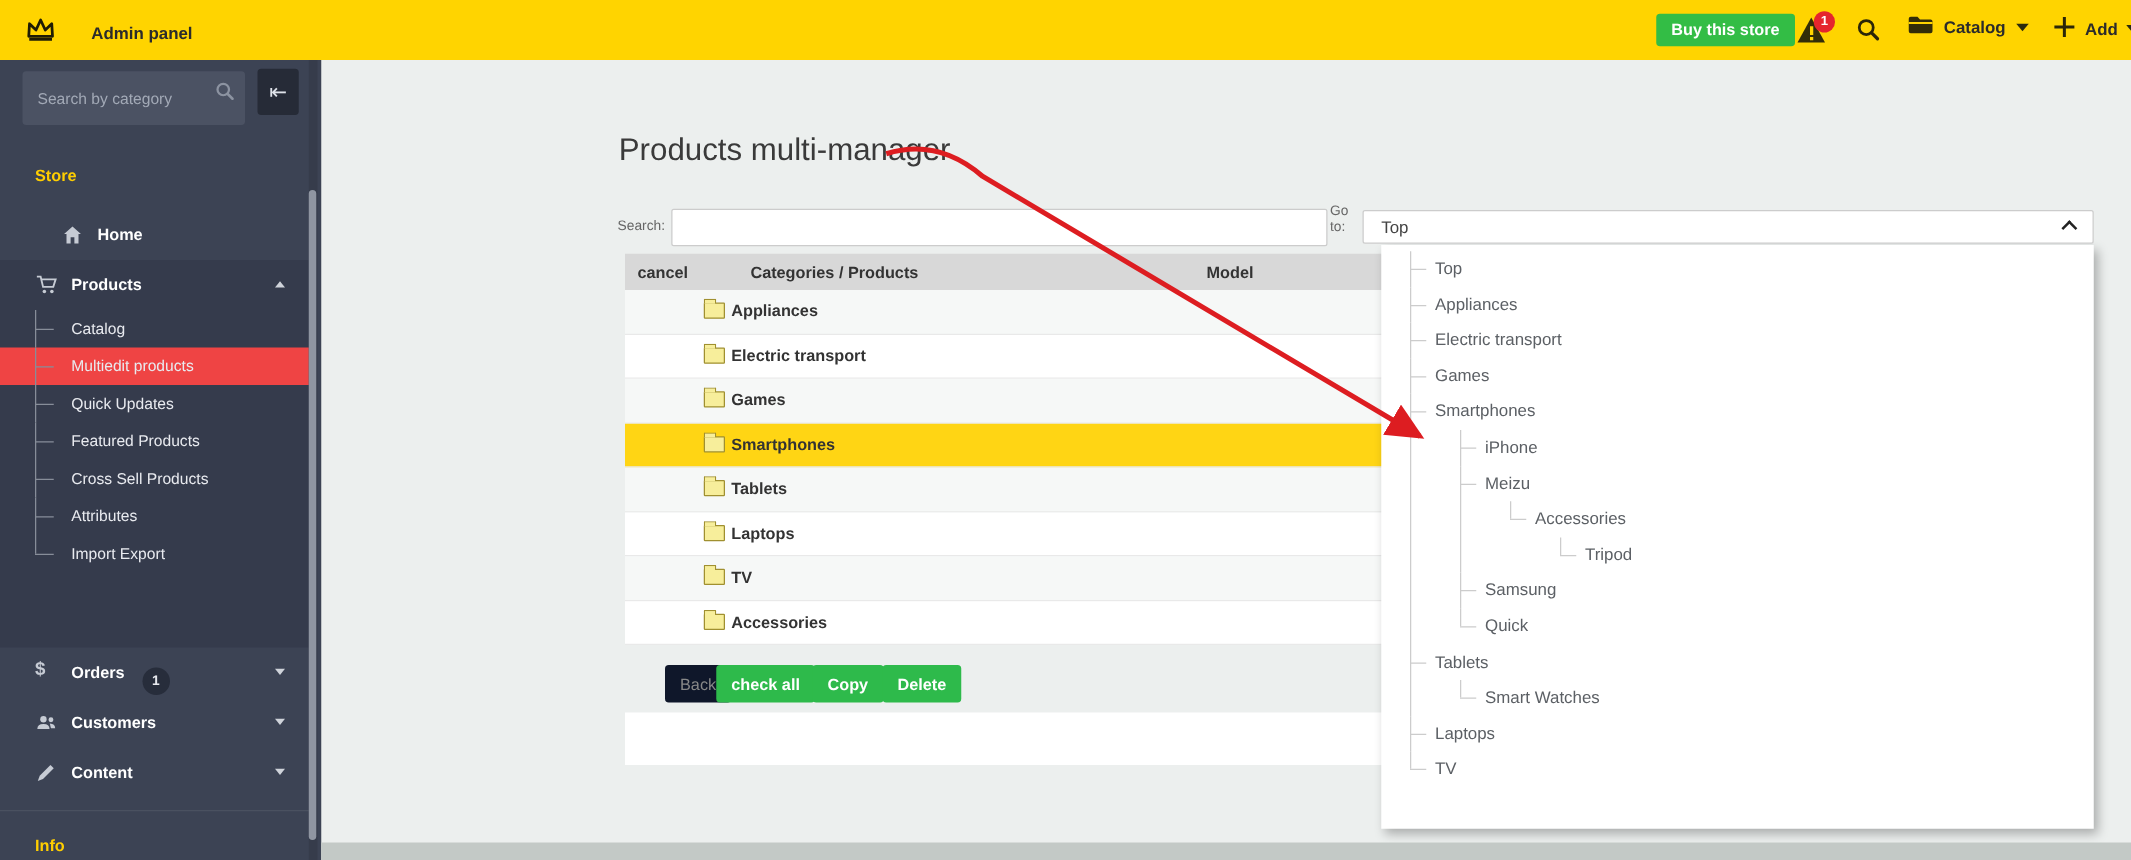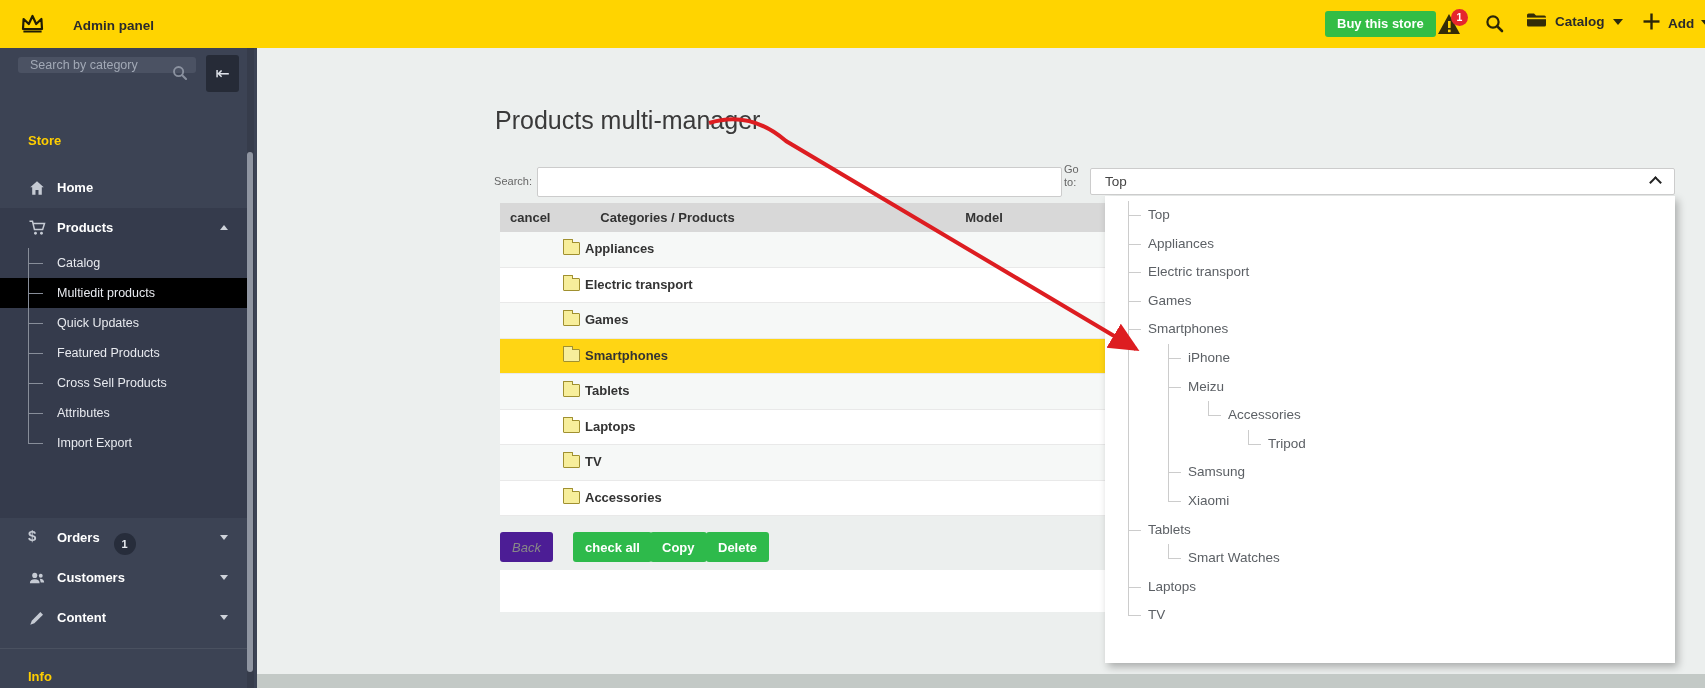--- a/index.html
+++ b/index.html
@@ -17,42 +17,42 @@
                 color:#fff; font-size:10.5px; font-weight:700; text-align:center; line-height:17px; }
   .tb-search { position:absolute; left:1485px; top:14px; }
   .tb-catalog { position:absolute; left:1526px; top:12px; display:flex; align-items:center; gap:8px;
                 font-size:13.5px; font-weight:700; color:#2b2b2b; cursor:pointer; }
   .tb-add { position:absolute; left:1642px; top:12px; display:flex; align-items:center; gap:7px;
             font-size:13.5px; font-weight:700; color:#2b2b2b; cursor:pointer; }
   .caret-dn { width:0; height:0; border-left:5px solid transparent; border-right:5px solid transparent; border-top:6px solid #2b2b0e; }
 
   
   .sidebar { position:absolute; left:0; top:48px; width:257px; height:640px; background:#3c4354; z-index:15; }
-  .side-search { position:absolute; left:18px; top:9px; width:178px; height:16px; background:#4b5263; border:none;
+  .side-search { position:absolute; left:18px; top:9px; width:178px; height:43px; background:#4b5263; border:none;
                  border-radius:3px; color:#dfe3ea; font-size:12.5px; padding:0 30px 0 12px; outline:none; font-family:inherit;}
   .side-search::placeholder { color:#a2a9b6; }
   .side-search-icon { position:absolute; left:172px; top:17px; opacity:.75; }
   .collapse-btn { position:absolute; left:206px; top:7px; width:33px; height:37px; background:#262b37; border:none;
                   border-radius:3px; color:#dfe3ea; font-size:17px; cursor:pointer; }
   .side-track { position:absolute; right:3px; top:0; width:7px; height:640px; background:#363c4b; }
   .side-thumb { position:absolute; right:4px; top:104px; width:6px; height:520px; background:#8f95a1; border-radius:3px; }
   .side-section { position:absolute; left:28px; font-size:13px; font-weight:700; color:#ffce00; }
   .side-item { position:absolute; left:0; width:250px; height:40px; cursor:pointer; }
   .side-item .ico { position:absolute; left:28px; top:11px; width:18px; height:18px; color:#c6cbd4; }
   .side-item .lbl { position:absolute; left:57px; top:12px; font-size:13px; font-weight:700; color:#fff; }
   .side-item .caret { position:absolute; right:22px; top:17px; }
   .caret-up-s { width:0; height:0; border-left:4.5px solid transparent; border-right:4.5px solid transparent; border-bottom:5px solid #cfd3da; }
   .caret-dn-s { width:0; height:0; border-left:4.5px solid transparent; border-right:4.5px solid transparent; border-top:5px solid #cfd3da; }
   .products-zone { position:absolute; left:0; top:160px; width:250px; height:310px; background:#353b4c; }
   .side-sub { position:absolute; left:0; top:200px; width:250px; }
   .srow { position:relative; height:30px; line-height:30px; padding-left:57px; font-size:12.5px; color:#e8eaef; cursor:pointer; white-space:nowrap; }
   .srow::before { content:""; position:absolute; left:28px; top:0; height:30px; border-left:1px solid #878d99; }
   .srow::after  { content:""; position:absolute; left:28px; top:15px; width:15px; border-top:1px solid #878d99; }
   .srow:last-child::before { height:15px; }
-  .srow.active { background:#000000; }
+  .srow.active { background:#ef4444; }
   .badge-dark { display:inline-block; margin-left:14px; min-width:22px; height:22px; background:#272d3b; border-radius:11px;
                 color:#e8eaef; font-size:11px; font-weight:700; text-align:center; line-height:22px; vertical-align:-6px;}
   .side-divider { position:absolute; left:0; top:600px; width:250px; border-top:1px solid #4a5160; }
 
   
   .main-title { position:absolute; left:495px; top:106px; font-size:25px; font-weight:500; color:#3a3a3a; }
   .search-label { position:absolute; left:450px; top:175px; width:82px; text-align:right; font-size:11px; color:#666; }
   .search-input { position:absolute; left:537px; top:167px; width:525px; height:30px; background:#fff; border:1px solid #ccc;
                   border-radius:2px; padding:0 10px; font-size:13px; font-family:inherit; outline:none; }
   .goto-label { position:absolute; left:1064px; top:163px; width:28px; font-size:11px; color:#666; line-height:13px; }
@@ -71,21 +71,21 @@
   .trow:nth-child(even) { background:#ffffff; }
   .trow.hl { background:#ffd514; }
   .trow .cell { position:absolute; left:63px; top:9px; font-size:13px; font-weight:700; color:#333; display:flex; align-items:center; gap:5px;}
   .folder { width:17px; height:13px; background:#f7ee9b; border:1px solid #a09030; border-radius:1px; position:relative; display:inline-block; }
   .folder::before { content:""; position:absolute; top:-4px; left:-1px; width:8px; height:3px; background:#f7ee9b;
                     border:1px solid #a09030; border-bottom:none; border-radius:1px 1px 0 0; }
   .tfoot { position:absolute; left:500px; top:570px; width:1040px; height:42px; background:#fff; z-index:1; }
 
   
   .btn { position:absolute; top:532px; height:30px; border:none; border-radius:3px; font-size:13px; font-family:inherit; cursor:pointer; padding:0 12px; }
-  .btn-back { left:500px; background:#4c1d95; color:#888;font-style:italic; }
+  .btn-back { left:532px; background:#0f172a; color:#888; }
   .btn-green { background:#2eba4b; color:#fff; font-weight:700; }
   .btn-checkall { left:573px; }
   .btn-copy { left:650px; }
   .btn-delete { left:706px; }
 
   
   .tree-panel { position:absolute; left:1105px; top:196px; width:570px; height:467px; background:#fff;
                 box-shadow:3px 4px 8px rgba(0,0,0,.28); z-index:5; overflow:hidden; padding-top:5px; }
   .tree ul { list-style:none; margin:0; padding-left:20px; }
   ul.tree-root { padding-left:23px; }
@@ -159,21 +159,21 @@
     <span class="side-search-icon">
       <svg width="16" height="16" viewBox="0 0 16 16">
           <circle cx="6.6" cy="6.6" r="4.6" fill="none" stroke="#a2a9b6" stroke-width="1.8"></circle>
           <line x1="10.2" y1="10.2" x2="14" y2="14" stroke="#a2a9b6" stroke-width="2" stroke-linecap="round"></line>
         </svg>
     </span>
     <button class="collapse-btn">⇤</button>
 
     <div class="side-section" style="top:85px;">Store</div>
 
-    <div class="side-item" style="top:120px;">
+    <div class="side-item" style="top:120px;margin-left:21px;">
       <span class="ico">
         <svg width="18" height="18" viewBox="0 0 24 24">
             <path d="M12 3 L3 11 H5.6 V21 H10 V14.5 H14 V21 H18.4 V11 H21 Z" fill="#c6cbd4"></path>
           </svg>
       </span>
       <span class="lbl">Home</span>
     </div>
 
     <div class="products-zone"></div>
 
@@ -319,21 +319,21 @@
         <li><span class="tree-label">Electric transport</span></li>
         <li><span class="tree-label">Games</span></li>
         <li><span class="tree-label">Smartphones</span><ul>
             <li><span class="tree-label">iPhone</span></li>
             <li><span class="tree-label">Meizu</span><ul>
                 <li><span class="tree-label">Accessories</span><ul>
                     <li><span class="tree-label">Tripod</span></li>
                   </ul></li>
               </ul></li>
             <li><span class="tree-label">Samsung</span></li>
-            <li><span class="tree-label">Xiaomi</span></li>
+            <li><span class="tree-label">Quick</span></li>
           </ul></li>
         <li><span class="tree-label">Tablets</span><ul>
             <li><span class="tree-label">Smart Watches</span></li>
           </ul></li>
         <li><span class="tree-label">Laptops</span></li>
         <li><span class="tree-label">TV</span></li>
       </ul>
     </div>
 
   <svg class="arrow-svg" width="1705" height="688">

